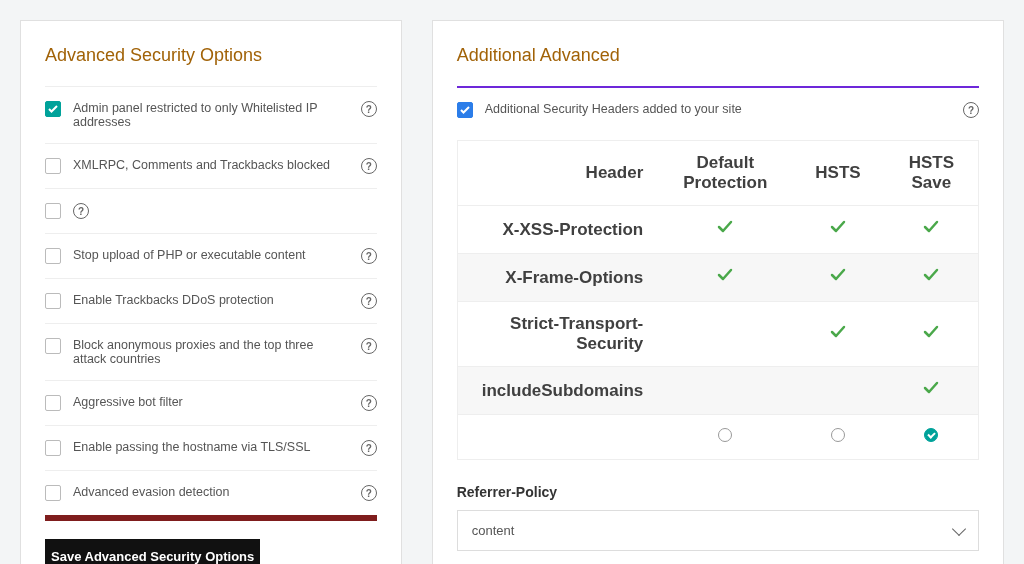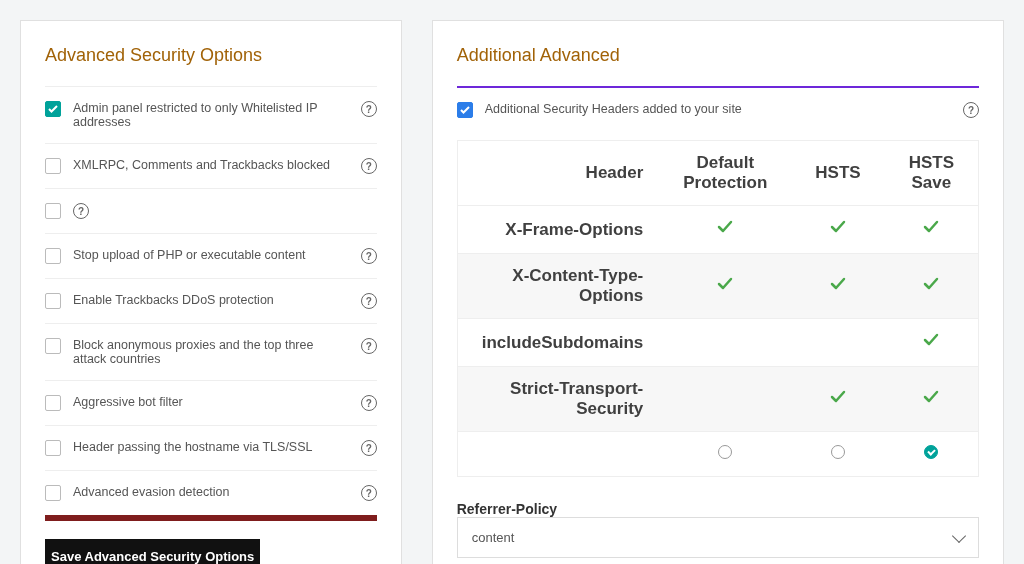--- a/index.html
+++ b/index.html
@@ -140,21 +140,21 @@
     border-left: 2px solid #fff;
     border-bottom: 2px solid #fff;
     transform: rotate(-45deg);
     top: 3px; left: 3px;
   }
   .section-label {
     font-size: 14px;
     font-weight: 600;
     color: #333;
     margin-top: 24px;
-    margin-bottom: 0;
+    margin-bottom: 10px;
   }
   .select {
     width: 100%;
     border: 1px solid #ddd;
     padding: 12px 14px;
     font-size: 13px;
     color: #555;
     display: flex;
     justify-content: space-between;
     align-items: center;
@@ -212,21 +212,21 @@
           <span class="option-label">Block anonymous proxies and the top three attack countries</span>
           <span class="help">?</span>
         </div>
         <div class="option-row">
           <span class="cb"></span>
           <span class="option-label">Aggressive bot filter</span>
           <span class="help">?</span>
         </div>
         <div class="option-row">
           <span class="cb"></span>
-          <span class="option-label">Header passing the hostname via TLS/SSL</span>
+          <span class="option-label">Enable passing the hostname via TLS/SSL</span>
           <span class="help">?</span>
         </div>
         <div class="option-row">
           <span class="cb"></span>
           <span class="option-label">Advanced evasion detection</span>
           <span class="help">?</span>
         </div>
       </div>
 
     <button class="btn">Save Advanced Security Options</button>
@@ -249,73 +249,73 @@
       <thead>
         <tr>
           <th>Header</th>
           <th>Default Protection</th>
           <th>HSTS</th>
           <th>HSTS Save</th>
         </tr>
       </thead>
       <tbody id="tbl-body">
           <tr>
+            <td>X-XSS-Protection</td>
+            <td><span class="check-green">
+                <svg width="18" height="18" viewBox="0 0 18 18">
+                  <path d="M3 9 L7 13 L15 4" stroke-width="2.5" fill="none" stroke-linecap="round" stroke-linejoin="round"></path>
+                </svg>
+              </span></td>
+            <td><span class="check-green">
+                <svg width="18" height="18" viewBox="0 0 18 18">
+                  <path d="M3 9 L7 13 L15 4" stroke-width="2.5" fill="none" stroke-linecap="round" stroke-linejoin="round"></path>
+                </svg>
+              </span></td>
+            <td><span class="check-green">
+                <svg width="18" height="18" viewBox="0 0 18 18">
+                  <path d="M3 9 L7 13 L15 4" stroke-width="2.5" fill="none" stroke-linecap="round" stroke-linejoin="round"></path>
+                </svg>
+              </span></td>
+          </tr>
+          <tr>
             <td>X-Frame-Options</td>
             <td><span class="check-green">
                 <svg width="18" height="18" viewBox="0 0 18 18">
                   <path d="M3 9 L7 13 L15 4" stroke-width="2.5" fill="none" stroke-linecap="round" stroke-linejoin="round"></path>
                 </svg>
               </span></td>
             <td><span class="check-green">
                 <svg width="18" height="18" viewBox="0 0 18 18">
                   <path d="M3 9 L7 13 L15 4" stroke-width="2.5" fill="none" stroke-linecap="round" stroke-linejoin="round"></path>
                 </svg>
               </span></td>
             <td><span class="check-green">
                 <svg width="18" height="18" viewBox="0 0 18 18">
                   <path d="M3 9 L7 13 L15 4" stroke-width="2.5" fill="none" stroke-linecap="round" stroke-linejoin="round"></path>
                 </svg>
               </span></td>
           </tr>
           <tr>
-            <td>X-Content-Type-Options</td>
-            <td><span class="check-green">
-                <svg width="18" height="18" viewBox="0 0 18 18">
-                  <path d="M3 9 L7 13 L15 4" stroke-width="2.5" fill="none" stroke-linecap="round" stroke-linejoin="round"></path>
-                </svg>
-              </span></td>
+            <td>Strict-Transport-Security</td>
+            <td></td>
             <td><span class="check-green">
                 <svg width="18" height="18" viewBox="0 0 18 18">
                   <path d="M3 9 L7 13 L15 4" stroke-width="2.5" fill="none" stroke-linecap="round" stroke-linejoin="round"></path>
                 </svg>
               </span></td>
             <td><span class="check-green">
                 <svg width="18" height="18" viewBox="0 0 18 18">
                   <path d="M3 9 L7 13 L15 4" stroke-width="2.5" fill="none" stroke-linecap="round" stroke-linejoin="round"></path>
                 </svg>
               </span></td>
           </tr>
           <tr>
             <td>includeSubdomains</td>
             <td></td>
             <td></td>
-            <td><span class="check-green">
-                <svg width="18" height="18" viewBox="0 0 18 18">
-                  <path d="M3 9 L7 13 L15 4" stroke-width="2.5" fill="none" stroke-linecap="round" stroke-linejoin="round"></path>
-                </svg>
-              </span></td>
-          </tr>
-          <tr>
-            <td>Strict-Transport-Security</td>
-            <td></td>
-            <td><span class="check-green">
-                <svg width="18" height="18" viewBox="0 0 18 18">
-                  <path d="M3 9 L7 13 L15 4" stroke-width="2.5" fill="none" stroke-linecap="round" stroke-linejoin="round"></path>
-                </svg>
-              </span></td>
             <td><span class="check-green">
                 <svg width="18" height="18" viewBox="0 0 18 18">
                   <path d="M3 9 L7 13 L15 4" stroke-width="2.5" fill="none" stroke-linecap="round" stroke-linejoin="round"></path>
                 </svg>
               </span></td>
           </tr>
           <tr>
             <td></td>
             <td><span class="radio"></span></td>
             <td><span class="radio"></span></td>

